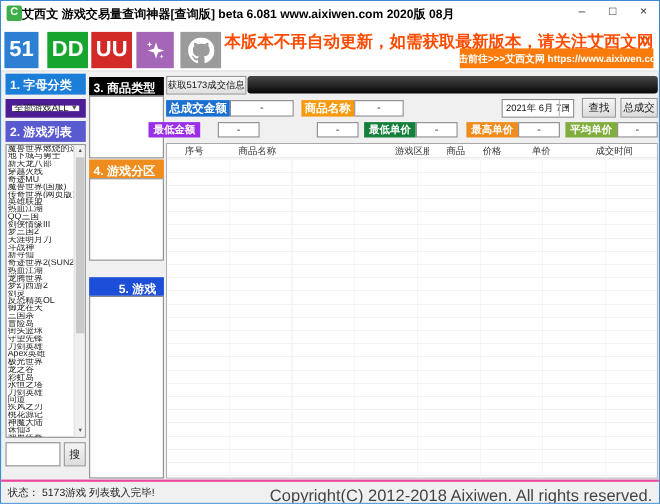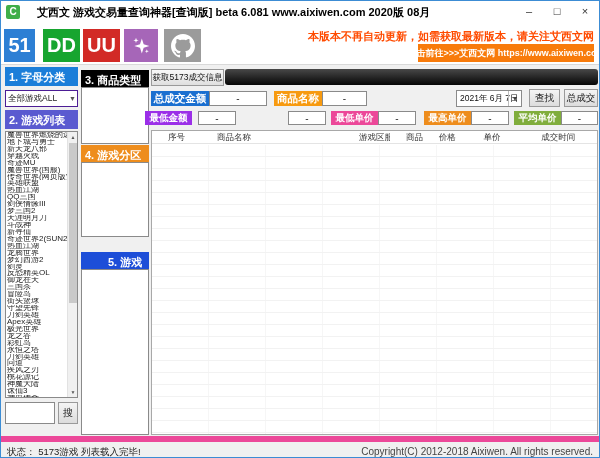--- a/index.html
+++ b/index.html
@@ -2,40 +2,40 @@
 <html><head>
 <meta charset="utf-8">
 <style>
   * { margin:0; padding:0; box-sizing:border-box; }
   html,body { width:600px; height:458px; font-family:"Liberation Sans","DejaVu Sans",sans-serif; }
   .window { position:relative; width:600px; height:458px; background:#f0f0f0; border:1px solid #3c8cd4; overflow:hidden; }
 
   
   .titlebar { position:absolute; top:0; left:0; width:100%; height:22px; background:#ffffff; display:flex; align-items:center; }
   .app-icon { width:14px; height:14px; margin-left:5px; background:#3fae49; border-radius:2px; color:#fff; font-size:10px; font-weight:bold; line-height:14px; text-align:center; }
-  .title-text { margin-left:17px; font-size:11px; font-weight:bold; color:#000; white-space:nowrap; }
+  .title-text { margin-left:0; font-size:11px; font-weight:bold; color:#000; white-space:nowrap; }
   .win-controls { position:absolute; right:0; top:0; height:22px; display:flex; }
   .win-btn { width:28px; height:22px; text-align:center; line-height:20px; font-size:11px; color:#333; }
 
   
   .toolbar { position:absolute; top:22px; left:0; width:100%; height:42px; background:#ffffff; border-bottom:1px solid #d9d9d9; }
   .big-btn { position:absolute; top:6px; height:33px; color:#fff; font-weight:bold; font-size:20px; display:flex; align-items:center; justify-content:center; }
   .bb0 { left:3px;  width:31px; }
   .bb1 { left:42px; width:37px; }
   .bb2 { left:82px; width:37px; }
   .bb3 { left:123px; width:34px; }
   .bb4 { left:163px; width:37px; }
-  .notice { position:absolute; top:6px; right:5px; font-size:11px; font-weight:bold; color:#ff4b00; white-space:nowrap; }
+  .notice { position:absolute; top:6px; right:5px; font-size:15px; font-weight:bold; color:#ff4b00; white-space:nowrap; }
   .link-btn { position:absolute; top:21px; right:5px; width:176px; height:18px; background:#f87b0b; color:#fff; font-size:9px; font-weight:bold; display:flex; align-items:center; justify-content:center; white-space:nowrap; overflow:hidden; }
 
   
   .panel-header { color:#fff; font-weight:bold; font-size:11px; padding:3px 4px; }
   .listbox { background:#fff; border:1px solid #8a8a8a; }
   .hdr-letter { position:absolute; left:4px; top:66px;  width:73px; height:19px; }
-  .letter-select { position:absolute; left:4px; top:89px; width:73px; height:17px; background:#fff; border:1px solid #4c1d95; font-size:8.5px; color:#222; display:flex; align-items:center; padding-left:2px; }
+  .letter-select { position:absolute; left:4px; top:89px; width:73px; height:17px; background:#fff; border:6px solid #4c1d95; font-size:8.5px; color:#222; display:flex; align-items:center; padding-left:2px; }
   .letter-select .arrow { position:absolute; right:1px; font-size:7px; color:#555; }
   .hdr-games { position:absolute; left:4px; top:109px; width:73px; height:19px; }
   .game-listbox { position:absolute; left:4px; top:130px; width:73px; height:267px; overflow:hidden; }
   .game-items { position:absolute; left:1px; top:0; width:60px; overflow:hidden; }
   .game-item { font-size:8px; line-height:6.93px; height:6.93px; color:#222; white-space:nowrap; overflow:hidden; }
   .gscroll { position:absolute; right:0; top:0; width:10px; height:100%; background:#f0f0f0; border-left:1px solid #e2e2e2; }
   .gscroll .s-up,.gscroll .s-down { position:absolute; left:0; width:10px; height:10px; font-size:5px; color:#555; text-align:center; line-height:10px; }
   .gscroll .s-up{top:0;} .gscroll .s-down{bottom:0;}
   .gscroll .s-thumb { position:absolute; left:1px; top:11px; width:8px; height:160px; background:#c9c9c9; }
   .search-input { position:absolute; left:4px; top:401px; width:50px; height:22px; background:#fff; border:1px solid #8a8a8a; font-size:9px; padding:2px; }
@@ -54,21 +54,21 @@
   .progress-bar { position:absolute; left:224px; top:68px; width:373px; height:16px; border-radius:3px; background:linear-gradient(#484848,#060606); }
 
   .stat-label { position:absolute; color:#fff; font-weight:bold; display:flex; align-items:center; justify-content:center; white-space:nowrap; }
   .stat-value { position:absolute; background:#fff; border:1px solid #8a8a8a; color:#333; font-size:10px; display:flex; align-items:center; justify-content:center; }
   .r1 { top:90px; height:15px; font-size:10.5px; }
   .v1 { top:90px; height:15px; }
   .lab-total { left:150px; width:58px; } .val-total { left:208px; width:58px; }
   .lab-count { left:273px; width:48px; } .val-count { left:321px; width:45px; }
   .r2 { top:110px; height:14px; font-size:9.5px; }
   .v2 { top:110px; height:14px; }
-  .lab-min  { left:144px; width:47px; } .val-min  { left:197px; width:38px; }
+  .lab-min  { left:134px; width:47px; } .val-min  { left:197px; width:38px; }
   .lab-max  { left:240px; width:47px;margin-top:26px; } .val-max  { left:287px; width:38px; }
   .lab-minu { left:330px; width:47px; } .val-minu { left:377px; width:38px; }
   .lab-maxu { left:423px; width:47px; } .val-maxu { left:470px; width:38px; }
   .lab-avg  { left:513px; width:47px; } .val-avg  { left:560px; width:37px; }
 
   .date-picker { position:absolute; left:455px; top:89px; width:66px; height:17px; background:#fff; border:1px solid #8a8a8a; font-size:8.5px; color:#111; display:flex; align-items:center; padding-left:3px; }
   .date-arrow { position:absolute; right:0; top:0; width:13px; height:15px; border-left:1px solid #bcbcbc; font-size:7px; color:#444; text-align:center; line-height:15px; }
   .btn { background:linear-gradient(#f4f4f4,#dcdcdc); border:1px solid #9a9a9a; font-size:9.5px; color:#111; display:flex; align-items:center; justify-content:center; }
   .find-btn  { position:absolute; left:528px; top:88px; width:31px; height:18px; }
   .total-btn { position:absolute; left:563px; top:88px; width:34px; height:18px; }
@@ -79,23 +79,23 @@
   .tcol { font-size:8.5px; color:#333; white-space:nowrap; overflow:hidden; padding-left:16px; line-height:13px; }
   .tcol0{width:33px;} .tcol1{width:14px;} .tcol2{width:143px;} .tcol3{width:47px;}
   .tcol4{width:33px;} .tcol5{width:45px;} .tcol6{width:58px;} .tcol7{width:72px;}
   .table-body { position:absolute; top:14px; left:0; right:0; bottom:0; background-color:#fff;
     background-image:
       repeating-linear-gradient(to bottom, transparent 0 11px, #f2f2f2 11px 12px),
       repeating-linear-gradient(to right, transparent 0 56px, #f6f6f6 56px 57px);
   }
 
   
-  .statusbar { position:absolute; left:0; bottom:0; width:100%; height:21px; background:#f0f0f0; border-top:6px solid #ec4899; }
+  .statusbar { position:absolute; left:0; bottom:0; width:100%; height:21px; background:#f0f0f0; border-top:2px solid #ec4899; }
   .status-left { position:absolute; left:6px; top:4px; font-size:9.5px; color:#222; }
-  .status-right { position:absolute; right:6px; top:4px; font-size:10px; color:#444; }
+  .status-right { position:absolute; right:6px; top:4px; font-size:15px; color:#444; }
 
   .sparkle-svg, .gh-svg { display:block; }
 </style>
 </head>
 <body>
 
 <div class="window">
 
   <div class="titlebar">
     <div class="app-icon">C</div>
@@ -207,21 +207,21 @@
     <span>2021年 6月 7日</span>
     <span class="date-arrow">▼</span>
   </div>
   <div class="btn find-btn">查找</div>
   <div class="btn total-btn">总成交</div>
 
   <div class="stat-label r2 lab-min" style="background: rgb(155, 47, 232);">最低金额</div>
   <div class="stat-value v2 val-min">-</div>
   <div class="stat-label r2 lab-max" style="background: rgb(84, 89, 170);">最高金额</div>
   <div class="stat-value v2 val-max">-</div>
-  <div class="stat-label r2 lab-minu" style="background: #ec4899;">最低单价</div>
+  <div class="stat-label r2 lab-minu" style="background: #15803d;">最低单价</div>
   <div class="stat-value v2 val-minu">-</div>
   <div class="stat-label r2 lab-maxu" style="background: rgb(238, 141, 29);">最高单价</div>
   <div class="stat-value v2 val-maxu">-</div>
   <div class="stat-label r2 lab-avg" style="background: rgb(128, 173, 60);">平均单价</div>
   <div class="stat-value v2 val-avg">-</div>
 
   <div class="table">
     <div class="table-header">
         <div class="tcol tcol0">序号</div>
         <div class="tcol tcol1">类</div>

